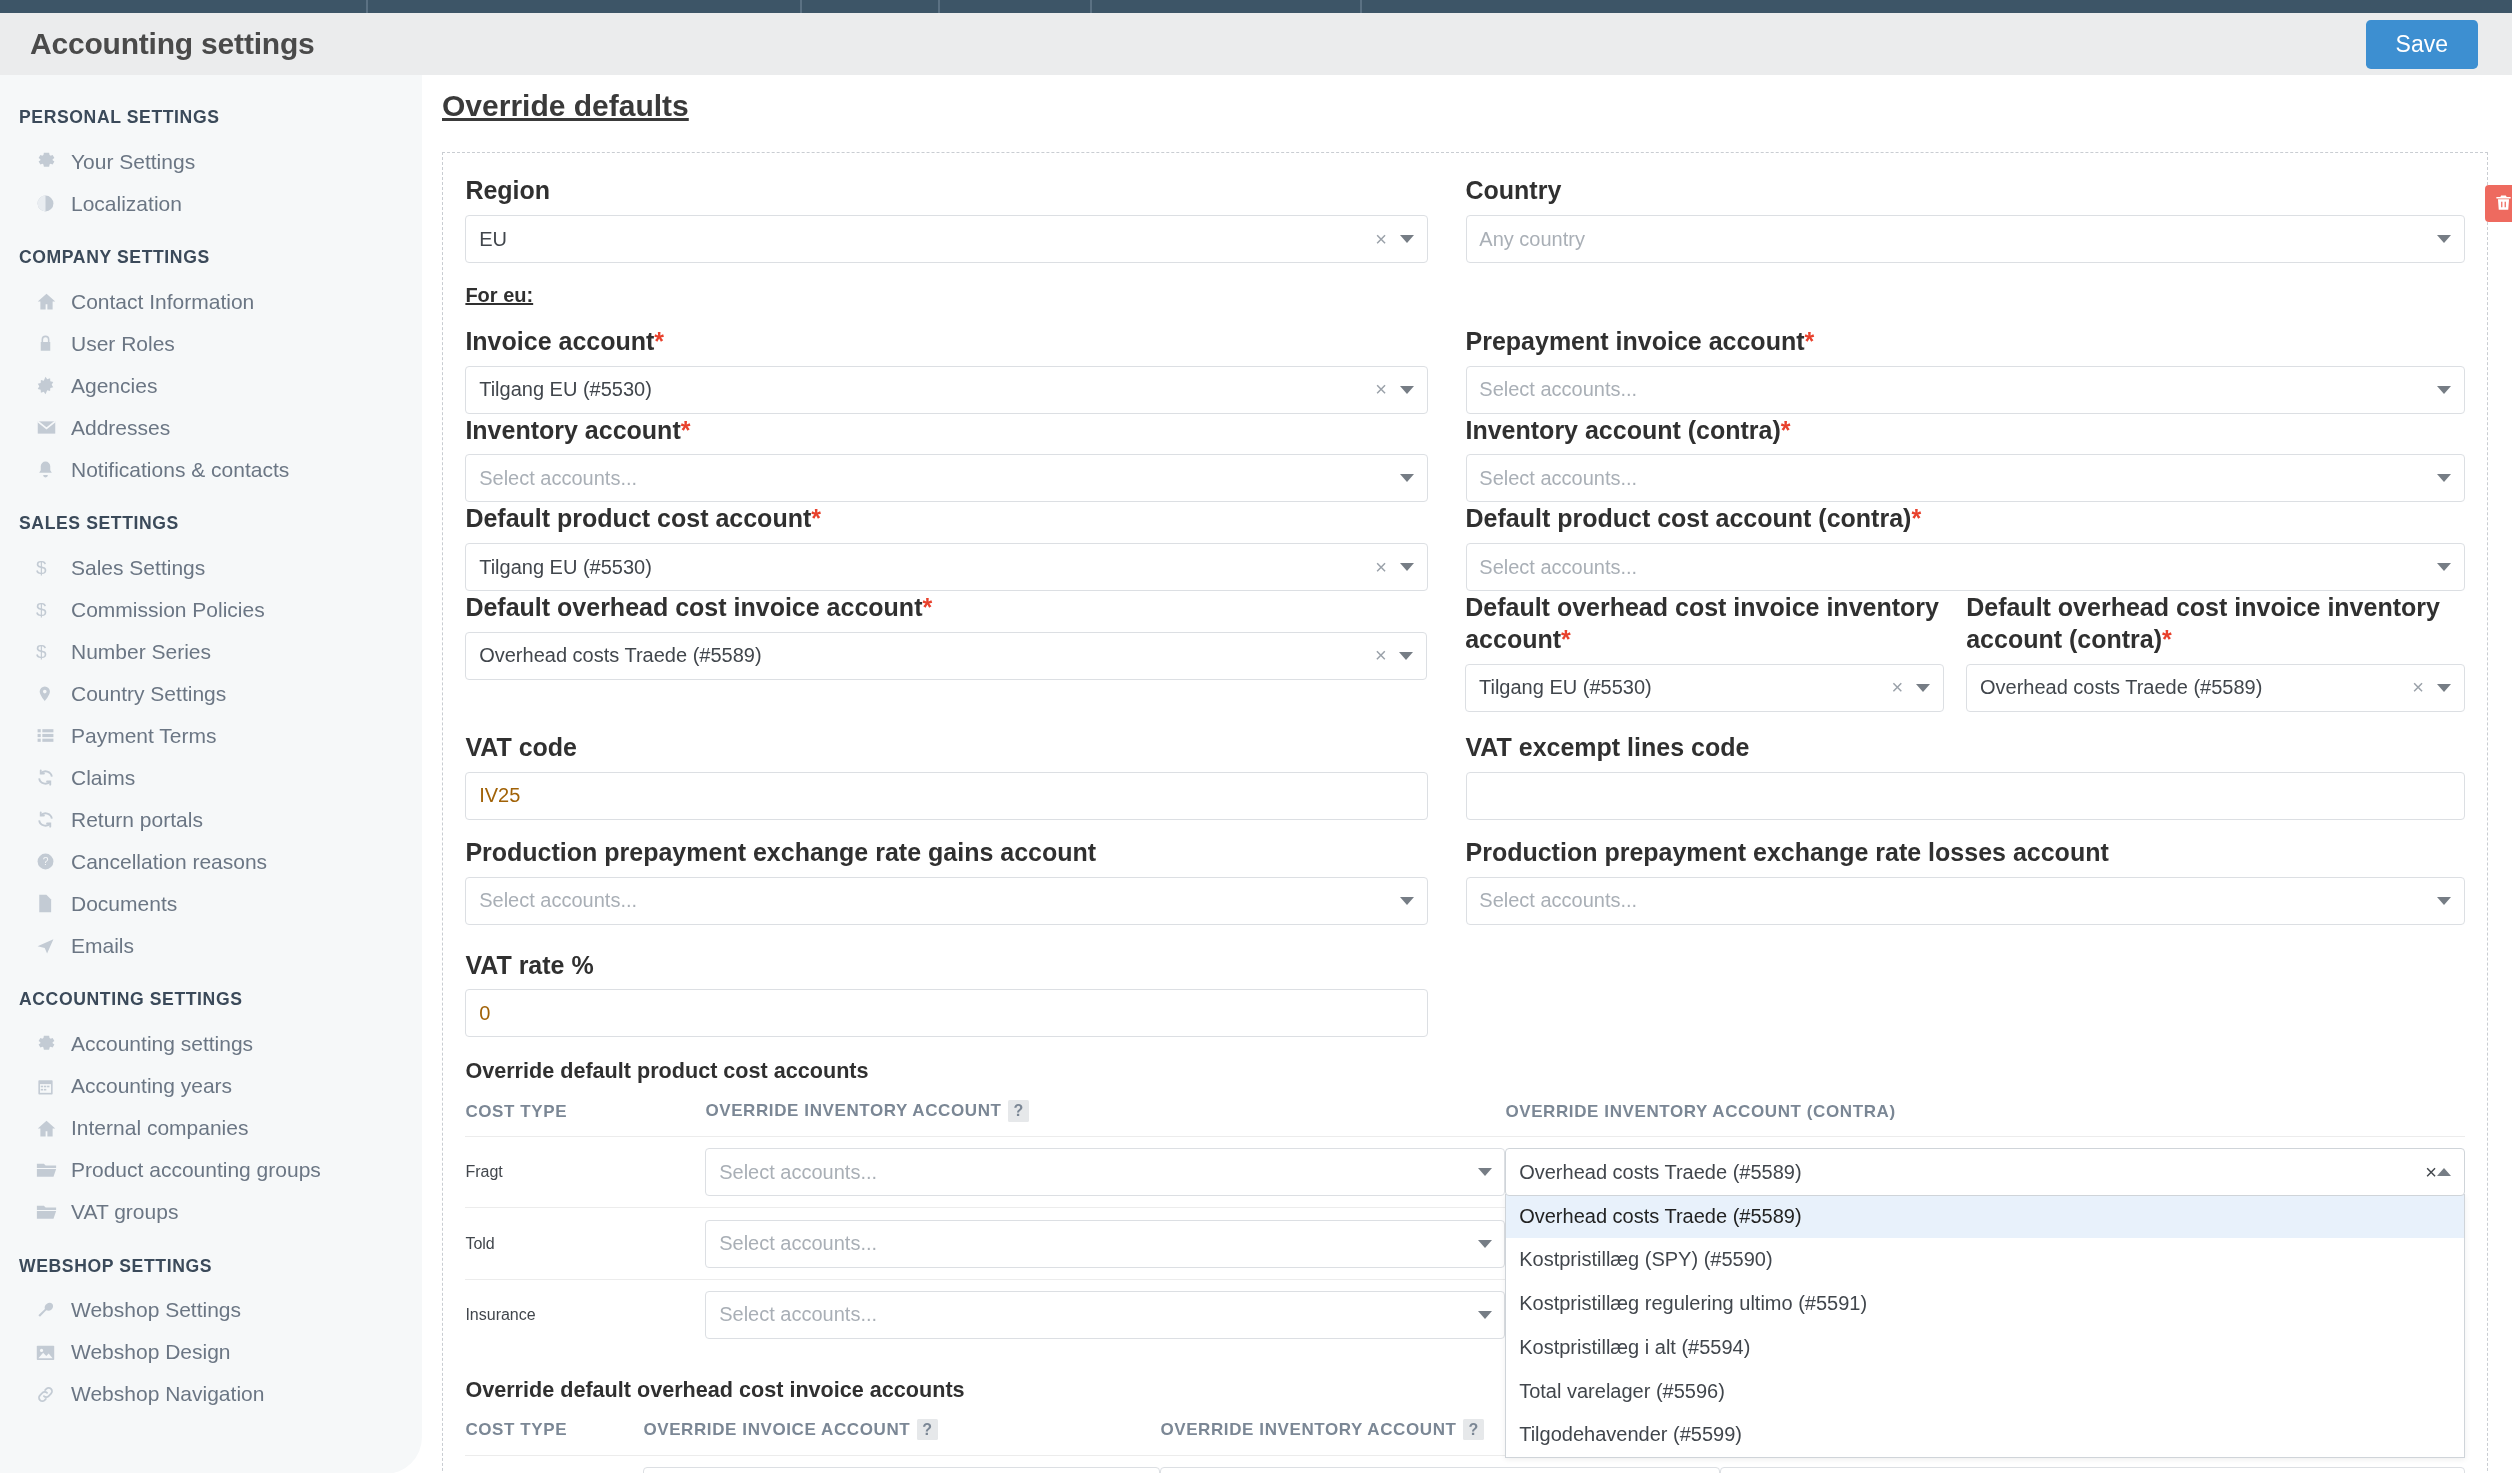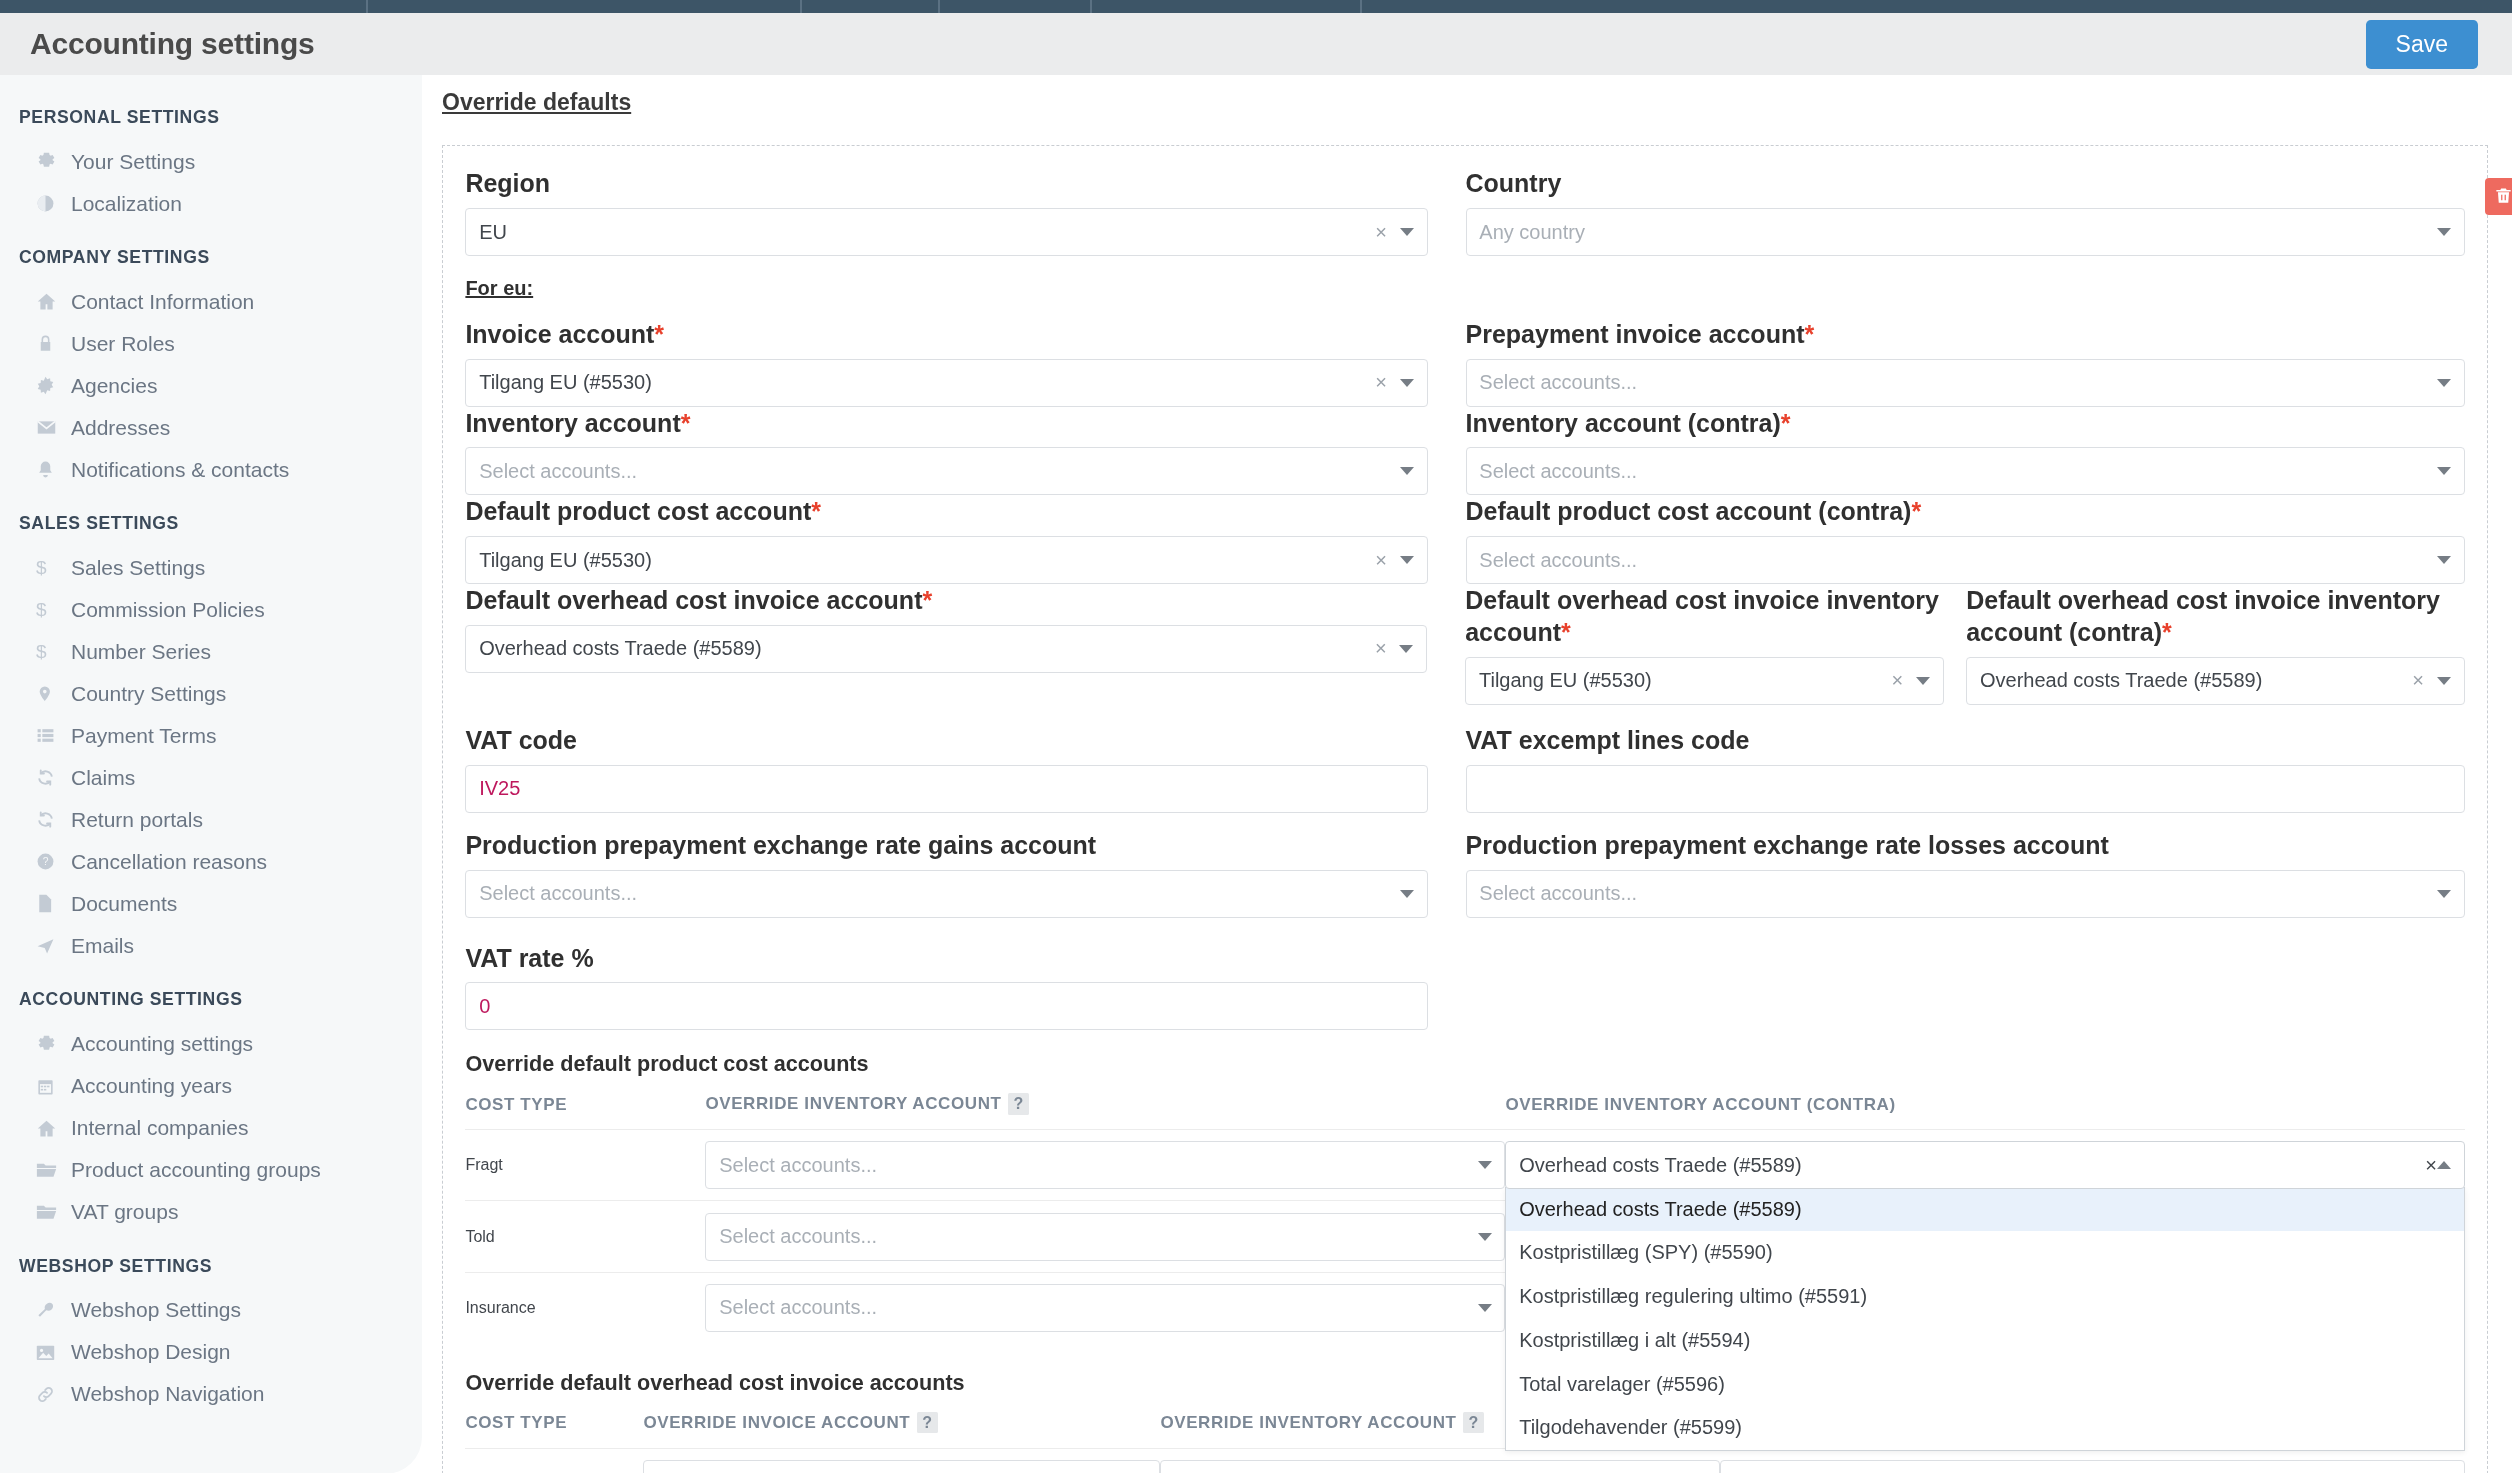--- a/index.html
+++ b/index.html
@@ -72,21 +72,21 @@
 
   
   .main {
     position: absolute; top: 75px; left: 422px;
     width: 2090px; height: 1399px;
     background: #ffffff;
     padding: 0;
     overflow: hidden;
   }
   .section-title {
-    font-size: 23px; font-weight: bold; color: #3a3a3a;
+    font-size: 30px; font-weight: bold; color: #3a3a3a;
     text-decoration: underline;
     margin: 14.4px 0 0 20px;
   }
   .dashed-box {
     position: relative;
     margin: 29px 24px 0 20px;
     border: 1.6px dashed #c9cdd2;
     padding: 21px 22.4px 24px 22.4px;
     min-height: 1280px;
   }
@@ -114,21 +114,21 @@
     color: #9aa1a9; font-size: 20px; margin-right: 12.8px; cursor: pointer;
   }
   .ctrl .caret {
     width: 0; height: 0; border-left: 7.2px solid transparent;
     border-right: 7.2px solid transparent; border-top: 8px solid #767d85;
     cursor: pointer;
   }
   .input-plain {
     border: 0.8px solid #dcdfe3; border-radius: 4px; height: 48px;
     background: #fff; display: flex; align-items: center; padding: 0 12.8px;
-    font-size: 20px; color: #be185d;
+    font-size: 20px; color: #a16207;
   }
 
   .subhead {
     font-size: 20px; font-weight: bold; color: #303030;
     text-decoration: underline; margin: 4.8px 0 17.6px 0;
   }
 
   .delete-btn {
     position: absolute; right: -35px; top: 32px;
     width: 37px; height: 37px; border-radius: 4px;

